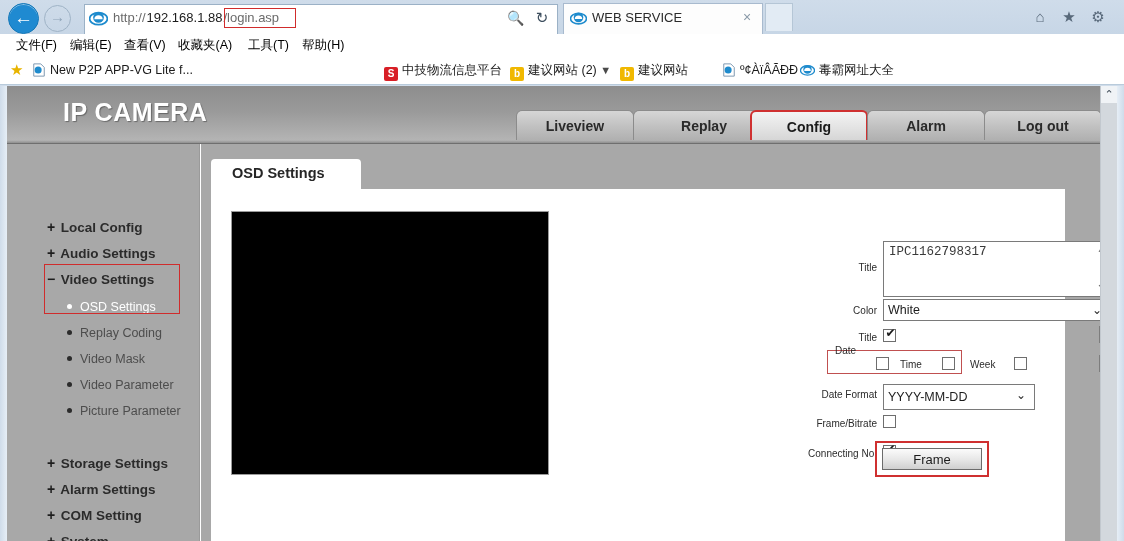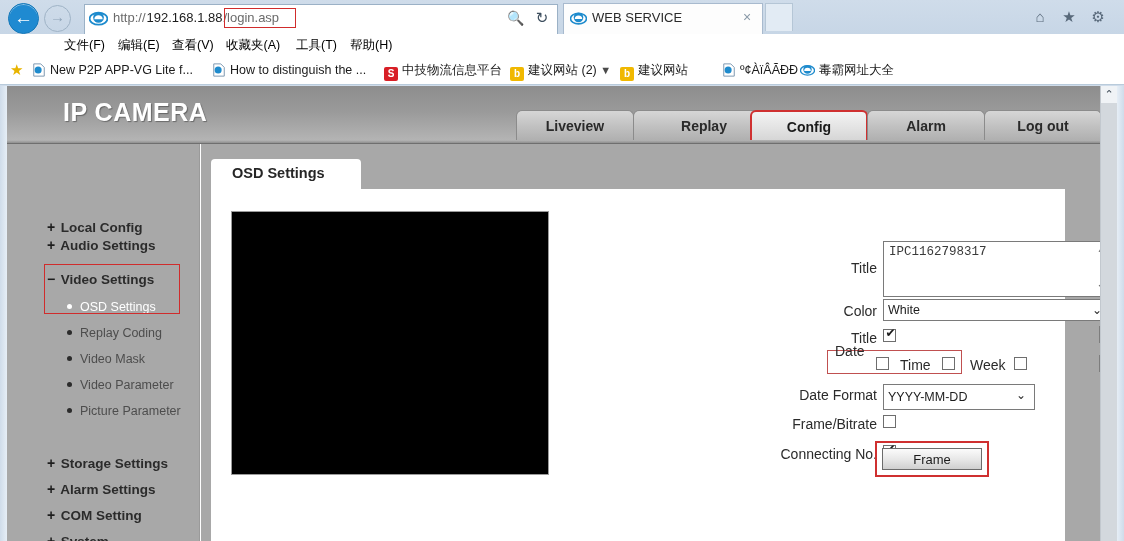--- a/index.html
+++ b/index.html
@@ -138,21 +138,20 @@
   
   .menubar {
     position: absolute; left: 0; top: 34px;
     width: 1124px; height: 23px;
     background: #ffffff;
   }
   .menubar .mi {
     position: absolute; top: 2px;
     font-size: 12.5px; color: #000; line-height: 19px;
     white-space: nowrap;
-    margin-left: 48px;
   }
   
   .favbar {
     position: absolute; left: 0; top: 57px;
     width: 1124px; height: 28px;
     background: #ffffff;
     border-bottom: 1px solid #b9cbdb;
     box-sizing: border-box;
   }
   .fav {
@@ -299,21 +298,21 @@
     background: #000000;
     border: 1px solid #9b9b9b;
     box-sizing: border-box;
   }
 
   
   .form { position: absolute; left: 376px; top: 0; width: 470px; height: 352px; }
 
   .f-label {
     position: absolute;
-    font-size: 14px; color: #2b2b2b;
+    font-size: 10px; color: #2b2b2b;
     text-align: right;
     line-height: 18px;
     white-space: nowrap;
   }
   .f-textarea {
     position: absolute; left: 296px; top: 52px;
     width: 228px; height: 56px;
     background: #ffffff;
     border: 1px solid #7a7a7a;
     box-sizing: border-box;
@@ -495,26 +494,20 @@
     <div class="favbar">
       <div class="fav-star-icon">★</div>
 
       <div class="fav" style="left:32px">
         <svg class="fi" width="14" height="14" viewBox="0 0 16 16">
           <path d="M2 1 h8 l4 4 v10 h-12 z" fill="#fff" stroke="#6f8da8"></path>
           <circle cx="7" cy="8" r="4" fill="#1e8bcd"></circle>
         </svg><span>New P2P APP-VG Lite f...</span>
       </div>
 
-      <div class="fav" style="left:212px">
-        <svg class="fi" width="14" height="14" viewBox="0 0 16 16">
-          <path d="M2 1 h8 l4 4 v10 h-12 z" fill="#fff" stroke="#6f8da8"></path>
-          <circle cx="7" cy="8" r="4" fill="#1e8bcd"></circle>
-        </svg><span>How to distinguish the ...</span>
-      </div>
 
       <div class="fav" style="left:384px">
         <span class="sq-icon sq-s">S</span><span>中技物流信息平台</span>
       </div>
 
       <div class="fav" style="left:510px">
         <span class="sq-icon sq-b">b</span><span>建议网站 (2)</span>
         <span class="favdrop">▼</span>
       </div>
 
@@ -550,21 +543,21 @@
         <div class="navtab active" style="left:234px;width:118px">Config</div>
         <div class="navtab" style="left:351px;width:118px">Alarm</div>
         <div class="navtab" style="left:468px;width:118px">Log out</div>
       </div>
     </div>
 
     <div class="cam-body">
 
       <div class="sidebar">
         <div class="side-item" style="left:38px;top:73px"><span class="pm">+</span> <span>Local Config</span></div>
-        <div class="side-item" style="left:38px;top:91px"><span class="pm">+</span> <span>Audio Settings</span></div>
+        <div class="side-item" style="left:38px;top:99px"><span class="pm">+</span> <span>Audio Settings</span></div>
         <div class="side-item" style="left:38px;top:125px"><span class="pm">−</span> <span>Video Settings</span></div>
 
         <div class="side-sub sel" style="left:60px;top:153px"><span class="bullet"></span><span>OSD Settings</span></div>
         <div class="side-sub" style="left:60px;top:179px"><span class="bullet"></span><span>Replay Coding</span></div>
         <div class="side-sub" style="left:60px;top:205px"><span class="bullet"></span><span>Video Mask</span></div>
         <div class="side-sub" style="left:60px;top:231px"><span class="bullet"></span><span>Video Parameter</span></div>
         <div class="side-sub" style="left:60px;top:257px"><span class="bullet"></span><span>Picture Parameter</span></div>
 
         <div class="side-item" style="left:38px;top:309px"><span class="pm">+</span> <span>Storage Settings</span></div>
         <div class="side-item" style="left:38px;top:335px"><span class="pm">+</span> <span>Alarm Settings</span></div>

